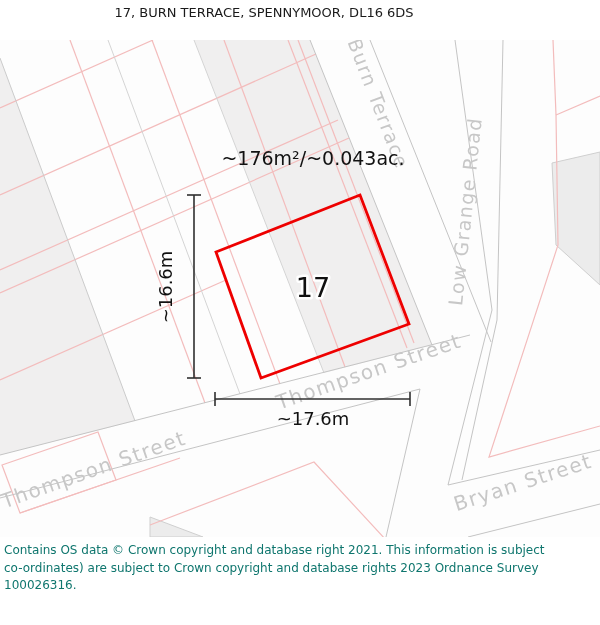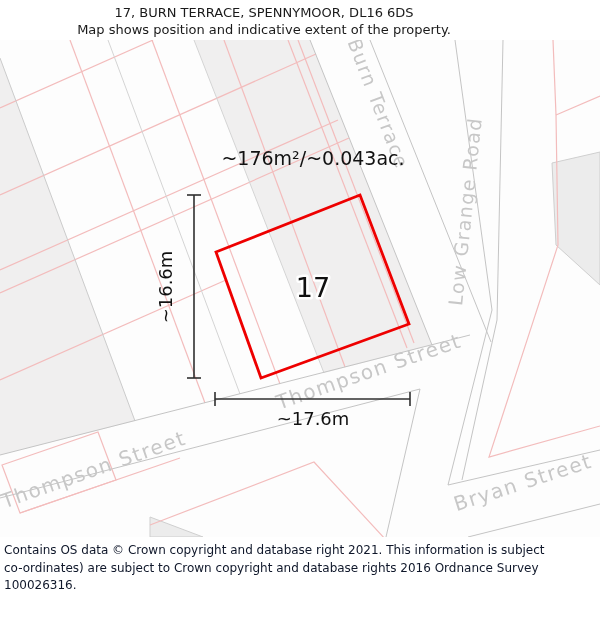--- a/index.html
+++ b/index.html
@@ -6,29 +6,28 @@
     font-family:"DejaVu Sans","Liberation Sans",sans-serif;}
   .header{width:528px;height:40px;text-align:center;padding-top:4px;box-sizing:border-box;}
   .header .title{font-size:13px;color:#1a1a1a;margin:0;line-height:17px;}
   .header .subtitle{font-size:13px;color:#1a1a1a;margin:0;line-height:17px;}
   .map-wrap{width:600px;height:497px;position:relative;background:#fdfdfd;}
   svg{display:block;}
   .street-label{fill:#c7c7c7;font-size:20px;letter-spacing:1.5px;}
   .street-label.small{font-size:19px;}
   .annot{fill:#111111;}
   .footer{width:548px;height:88px;box-sizing:border-box;padding:5px 0 0 4px;
-    font-size:12px;line-height:17.5px;color:#0f172a;}
+    font-size:12px;line-height:17.5px;color:#0f766e;}
   .footer div{white-space:nowrap;}
 </style>
 </head>
 <body>
 
 <div class="header">
   <p class="title">17, BURN TERRACE, SPENNYMOOR, DL16 6DS</p>
-  <p class="subtitle">Map shows position and indicative extent of the property.</p>
 </div>
 
 <div class="map-wrap">
 <svg width="600" height="497" viewBox="0 0 600 497">
 
   <rect x="0" y="0" width="600" height="497" fill="#fdfdfd"></rect>
 
   <g>
     <polygon points="0,18 135,381 0,415" fill="#f0efef"></polygon>
     <polygon points="194,0 310,0 432,305 324,333" fill="#f0efef"></polygon>
@@ -93,15 +92,15 @@
     <line x1="215" y1="359" x2="410" y2="359"></line>
     <line x1="215" y1="352" x2="215" y2="366"></line>
     <line x1="410" y1="352" x2="410" y2="366"></line>
   </g>
   <text class="annot" x="313" y="385" text-anchor="middle" font-size="18">~17.6m</text>
 </svg>
 </div>
 
 <div class="footer">
   <div>Contains OS data © Crown copyright and database right 2021. This information is subject</div>
-  <div>co-ordinates) are subject to Crown copyright and database rights 2016 Ordnance Survey</div>
+  <div>co-ordinates) are subject to Crown copyright and database rights 2023 Ordnance Survey</div>
   <div>100026316.</div>
 </div>
 
 </body></html>

